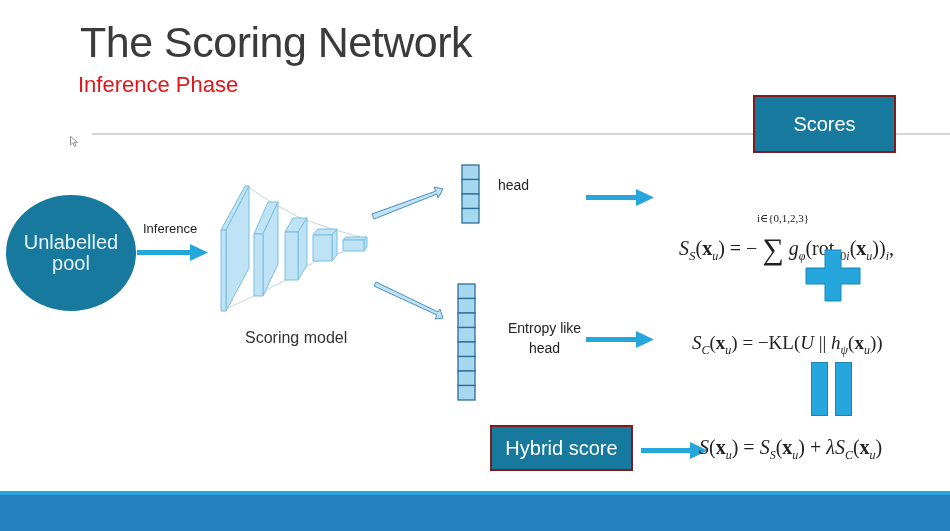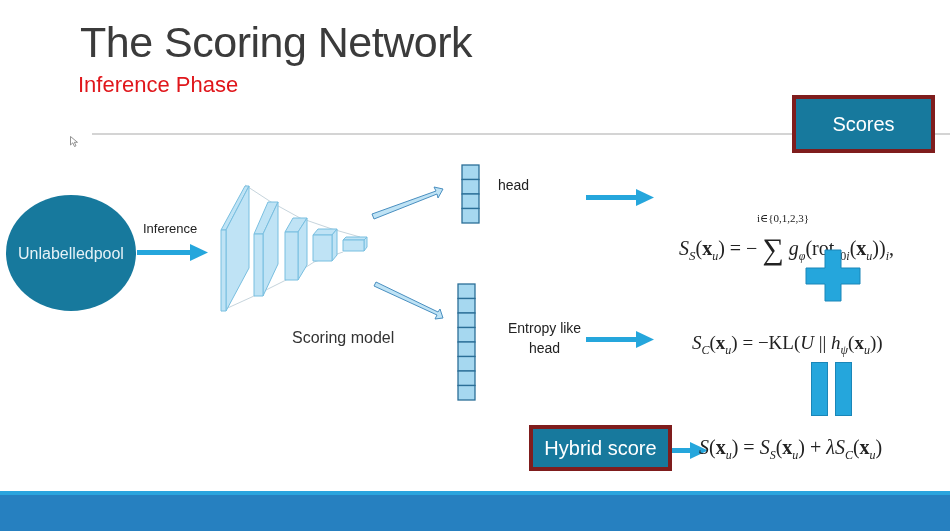--- a/index.html
+++ b/index.html
@@ -4,28 +4,28 @@
 <style>
   * { margin: 0; padding: 0; box-sizing: border-box; }
   body { width: 950px; height: 531px; background: #ffffff; position: relative; overflow: hidden;
          font-family: "Liberation Sans", "DejaVu Sans", sans-serif; }
   .abs { position: absolute; }
   #title { left: 80px; top: 18px; font-size: 43px; color: #3b3b3b; font-weight: normal; letter-spacing: -0.5px; white-space: nowrap; }
   #subtitle { left: 78px; top: 72px; font-size: 22px; color: #e0161b; white-space: nowrap; }
   #rule { left: 92px; top: 133px; width: 858px; height: 2px; background: #d4d4d4; }
   #cursor { left: 70px; top: 136px; width: 8px; height: 11px; }
   .tealbox { background: #17799d; color: #ffffff; display: flex; align-items: center; justify-content: center;
-             border: 4px solid #7f1d1d; margin-left: 39px; }
+             border: 2px solid #7f1d1d; }
   #scores-box { left: 753px; top: 95px; width: 143px; height: 58px; font-size: 20px; }
   #hybrid-box { left: 490px; top: 425px; width: 143px; height: 46px; font-size: 20px; }
   #pool { left: 6px; top: 195px; width: 130px; height: 116px; border-radius: 50%; background: #17799d;
-          color: #e6f2f7; display: flex; align-items: center; justify-content: center; font-size: 16px; line-height: 21px; text-align: center; }
+          color: #e6f2f7; display: flex; flex-direction: column; align-items: center; justify-content: center; font-size: 20px; line-height: 21px; text-align: center; }
   .label { font-size: 14px; color: #222; text-align: center; line-height: 20px; white-space: nowrap; }
   #inference-label { left: 143px; top: 219px; font-size: 13px; }
-  #model-label { left: 245px; top: 328px; font-size: 16px; color: #333; margin-left: 47px; }
+  #model-label { left: 245px; top: 328px; font-size: 16px; color: #333; }
   #ss-label { left: 498px; top: 175px; font-size: 14px; }
   #ent-label { left: 508px; top: 318px; font-size: 14px; }
   .formula { font-family: "Liberation Serif", "DejaVu Serif", serif; color: #222; white-space: nowrap; }
   #f-ss { left: 679px; top: 184px; font-size: 20px; margin-top: 48px; }
   #f-ss-sub { left: 757px; top: 212px; font-size: 11px; }
   #f-sc { left: 692px; top: 332px; font-size: 19px; }
   #f-hy { left: 699px; top: 436px; font-size: 20px; }
   #bottom-stripe { left: 0; top: 491px; width: 950px; height: 4px; background: #2aa4de; }
   #bottom-bar { left: 0; top: 495px; width: 950px; height: 36px; background: #2680c0; }
   svg { position: absolute; overflow: visible; }

